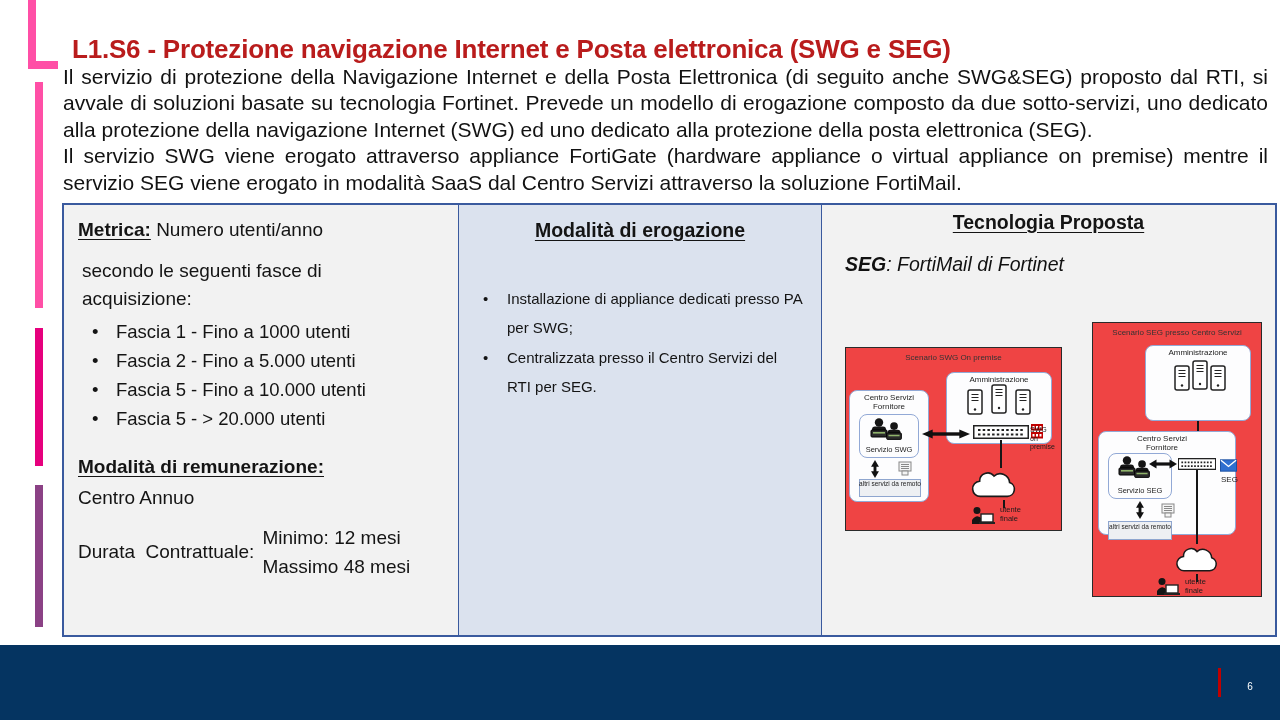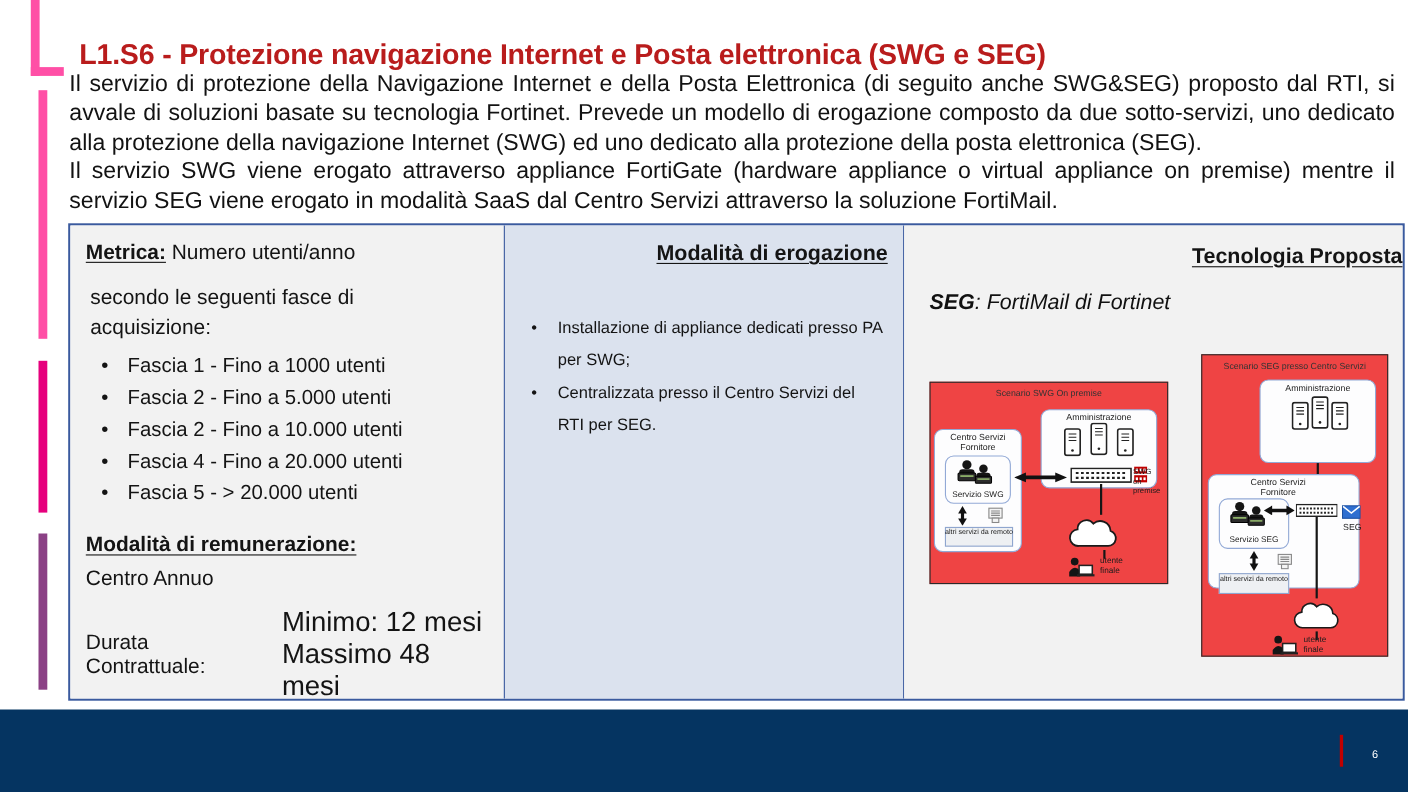--- a/index.html
+++ b/index.html
@@ -18,37 +18,37 @@
   .title{position:absolute;left:72px;top:24px;font-size:26px;font-weight:bold;color:#b91c1c;letter-spacing:-0.2px;margin-top:10px;}
   .intro{position:absolute;left:63px;top:64px;width:1205px;font-size:21px;line-height:26.4px;text-align:justify;color:#121212;}
   .intro p{margin:0;}
 
   
   .info-table{position:absolute;left:62px;top:203px;width:1215px;height:434px;display:flex;
               border:2px solid #3A5A9E;box-sizing:border-box;}
   .col{box-sizing:border-box;height:100%;}
   .col1{width:394px;background:#F2F2F2;padding:12px 14px;}
   .col2{width:364px;background:#DBE2EE;border-left:1px solid #3A5A9E;border-right:1px solid #3A5A9E;padding:10px 14px;}
-  .col3{flex:1;background:#F2F2F2;position:relative;padding:13px 0 0 0;}
+  .col3{flex:1;background:#F2F2F2;position:relative;padding:2px 0 0 0;}
 
   .hd{font-weight:bold;text-decoration:underline;text-underline-offset:3px;}
 
   .metrica-line{font-size:19px;margin-top:2px;}
   .metrica-line .val{font-weight:normal;}
   .subtext{font-size:19px;margin:16px 0 4px 4px;width:300px;line-height:28px;}
   ul.blist{list-style:none;margin:2px 0 0 0;padding:0 0 0 10px;}
   ul.blist li{position:relative;padding-left:28px;font-size:18.5px;line-height:29px;}
   ul.blist li::before{content:"\2022";position:absolute;left:4px;}
   .remun-heading{font-size:19px;margin-top:23px;}
   .canone{font-size:19px;margin-top:9px;}
   .durata-row{display:flex;align-items:center;margin-top:14px;font-size:19px;gap:8px;}
   .durata-label{white-space:pre-wrap;}
-  .durata-values div{line-height:29px;font-size:25px;}
-
-  .col2 .heading,.col3 .heading{font-size:19.5px;text-align:right;margin-top:4px;}
+  .durata-values div{line-height:29px;font-size:19px;}
+
+  .col2 .heading,.col3 .heading{font-size:19.5px;text-align:center;margin-top:4px;}
   ul.erog{list-style:none;margin:42px 0 0 0;padding:0 4px 0 8px;}
   ul.erog li{position:relative;padding-left:26px;font-size:15px;line-height:29px;margin-bottom:1px;}
   ul.erog li::before{content:"\2022";position:absolute;left:2px;}
 
   .tech-lines{margin:16px 0 0 23px;font-style:italic;font-size:19.5px;line-height:28px;color:#111;}
   .tech-lines b{font-style:italic;}
 
   
   .diagram{position:absolute;background:#ef4444;border:1.2px solid #2a2a2a;}
   .dtitle{position:absolute;top:5px;left:0;right:0;text-align:center;font-size:8px;color:#333;}
@@ -85,22 +85,21 @@
 
     <div class="col col1">
       <div class="metrica-line">
         <span class="hd">Metrica:</span>
         <span class="val">Numero utenti/anno</span>
       </div>
       <div class="subtext">secondo le seguenti fasce di acquisizione:</div>
       <ul class="blist">
         <li>Fascia 1 - Fino a 1000 utenti</li>
         <li>Fascia 2 - Fino a 5.000 utenti</li>
-        <li>Fascia 2 - Fino a 10.000 utenti</li>
-        <li>Fascia 4 - Fino a 20.000 utenti</li>
+        <li>Fascia 5 - Fino a 10.000 utenti</li>
         <li>Fascia 5 - &gt; 20.000 utenti</li>
       </ul>
       <div class="remun-heading hd">Modalità di remunerazione:</div>
       <div class="canone">Centro Annuo</div>
       <div class="durata-row">
         <span class="durata-label">Durata  Contrattuale:</span>
         <span class="durata-values">
           <div>Minimo: 12 mesi</div>
           <div>Massimo 48 mesi</div>
         </span>

